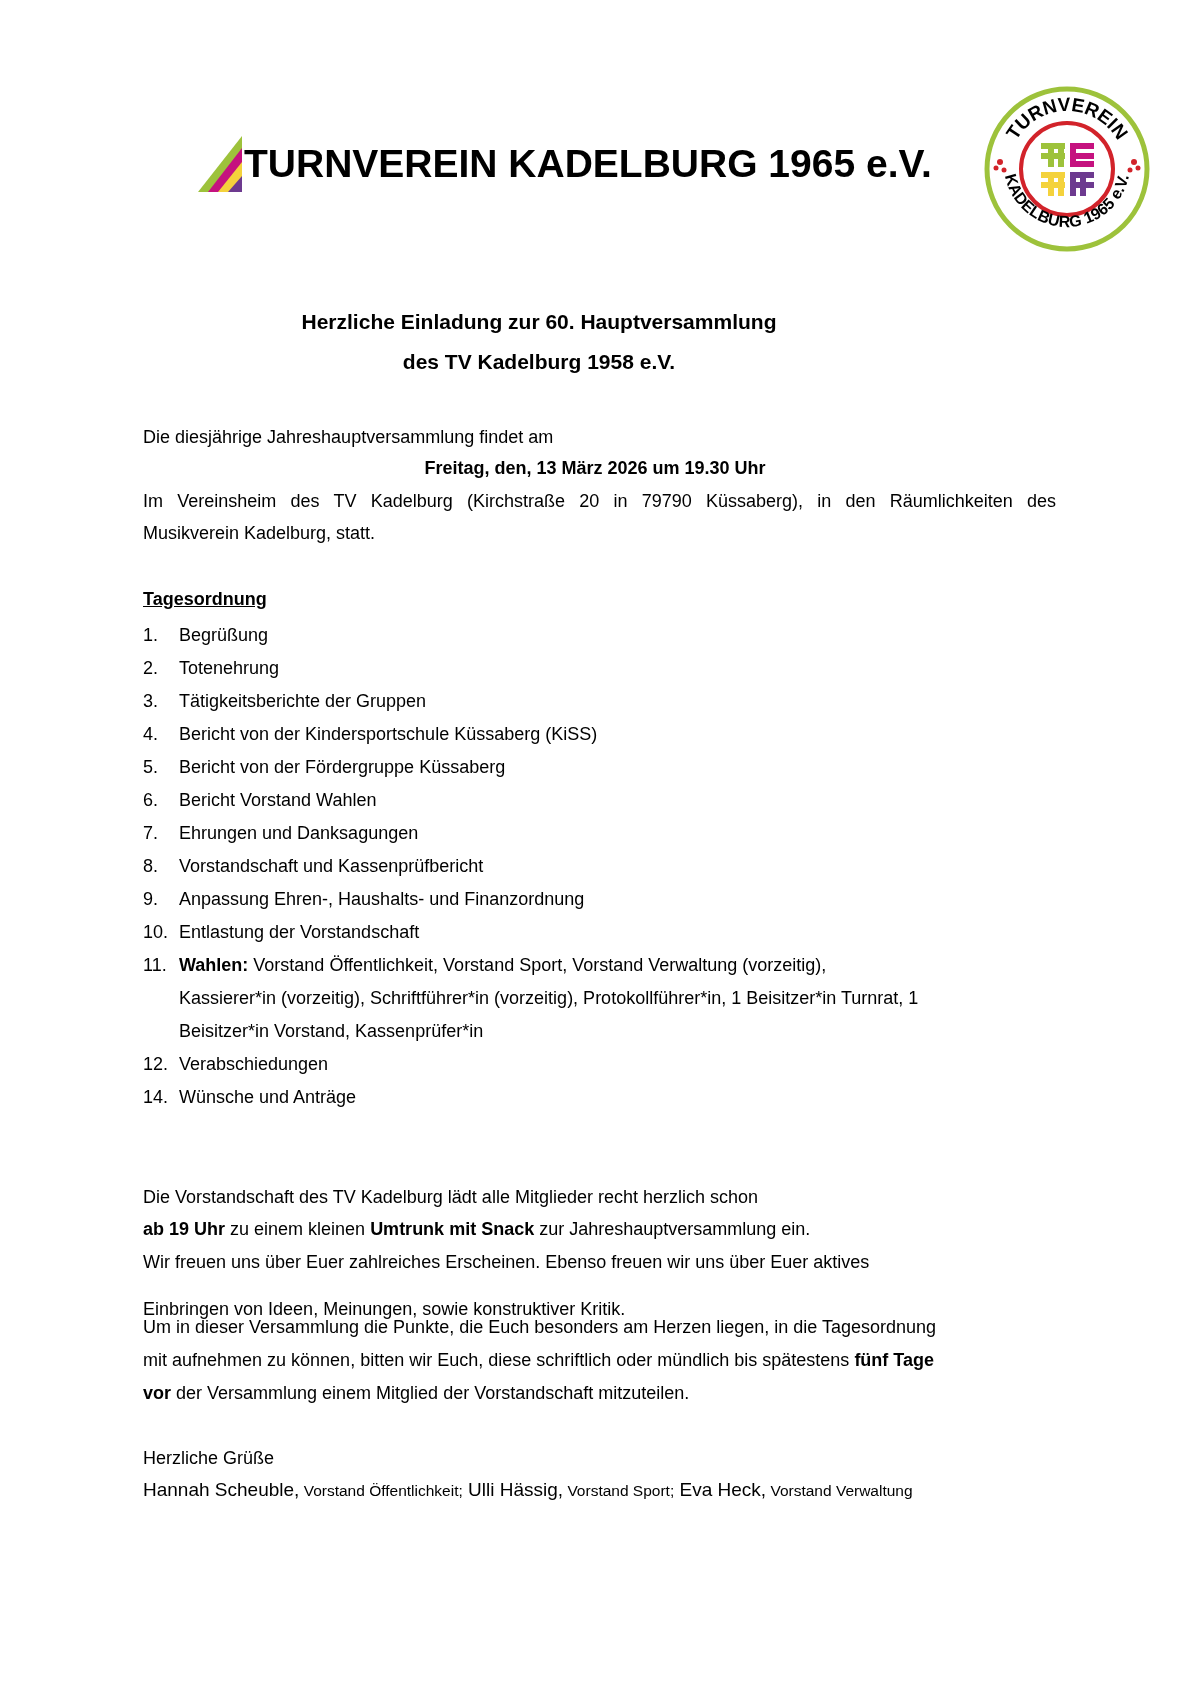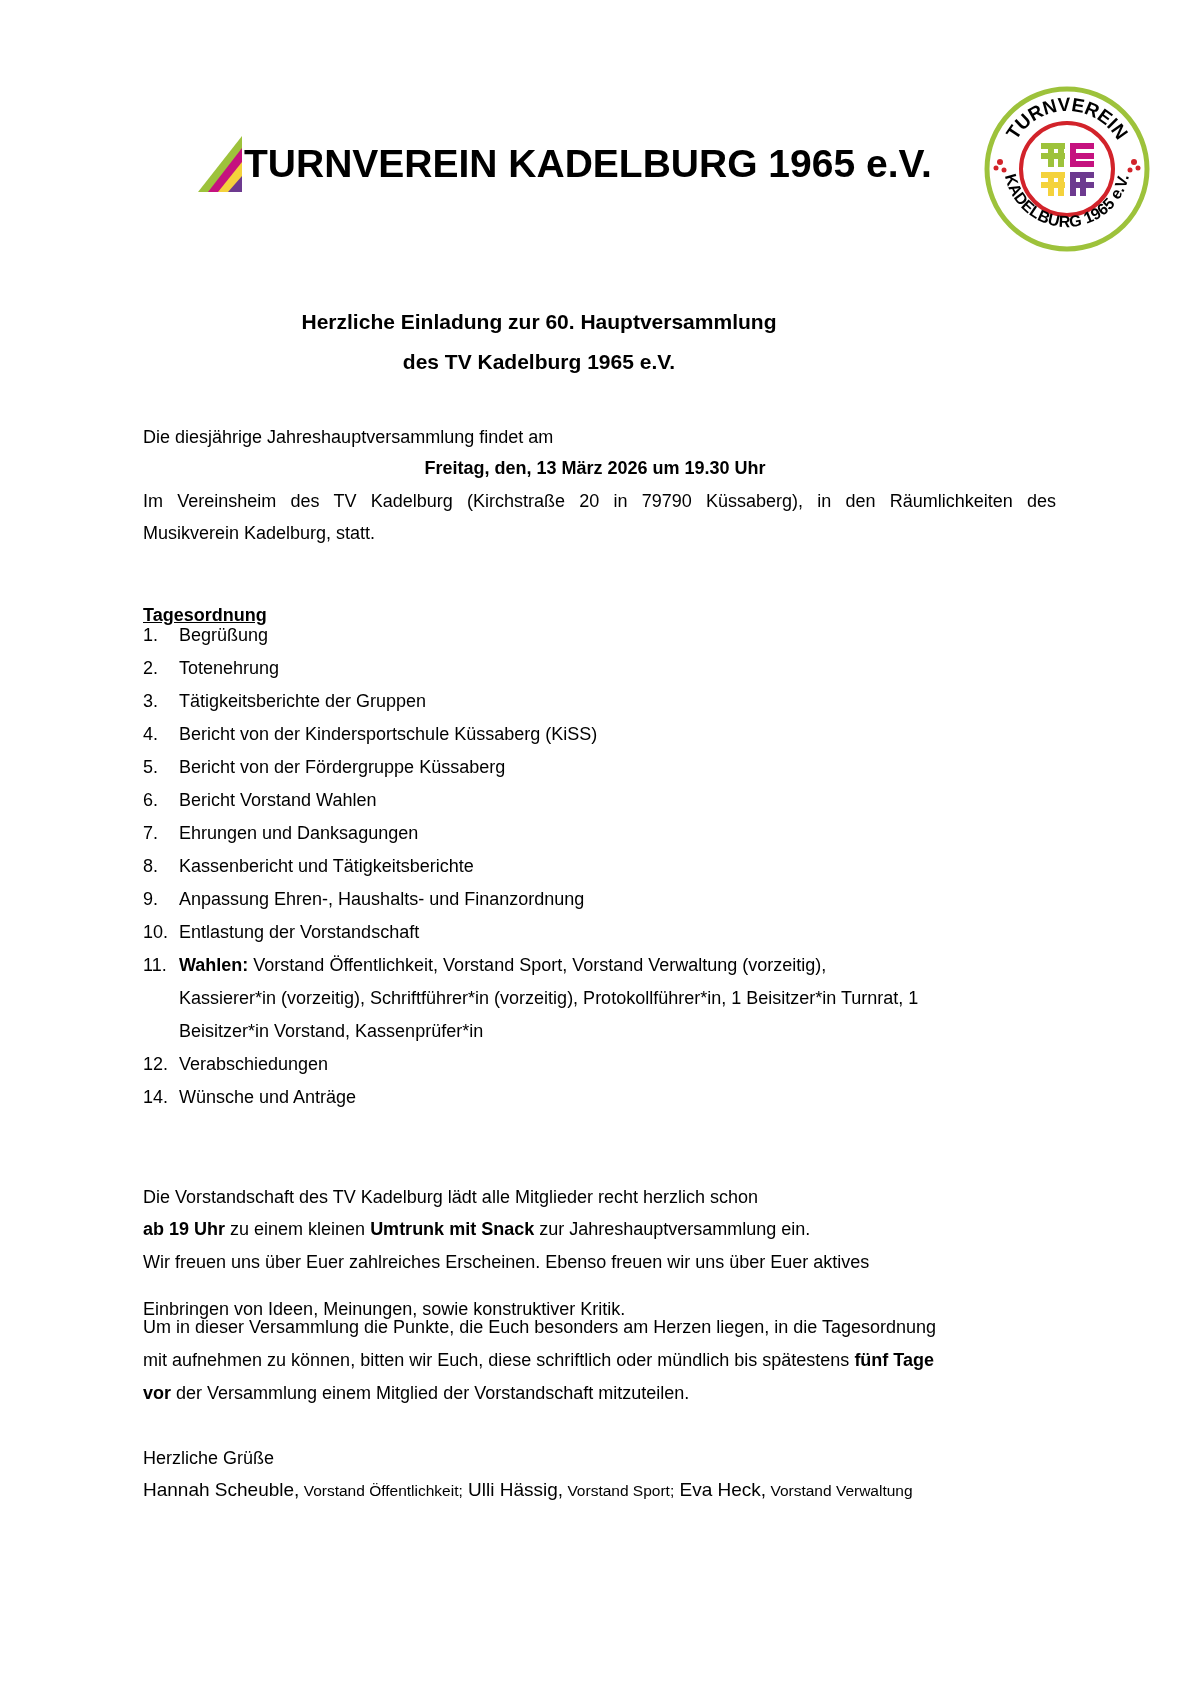--- a/index.html
+++ b/index.html
@@ -18,21 +18,21 @@
     .seal { position: absolute; left: 982px; top: 84px; width: 170px; height: 170px; }
     .heading {
       position: absolute; left: 0; width: 1078px; text-align: center;
       font-size: 21px; font-weight: bold;
     }
     .p {
       position: absolute; left: 143px; font-size: 18px; line-height: 22px; white-space: nowrap;
     }
     .justify { width: 913px; text-align: justify; text-align-last: justify; white-space: normal; }
     .center-bold { position: absolute; left: 0; width: 1190px; text-align: center; font-size: 18px; font-weight: bold; }
-    .agenda-title { font-weight: bold; text-decoration: underline; margin-top: 16px; }
+    .agenda-title { font-weight: bold; text-decoration: underline; }
     .agenda { position: absolute; left: 143px; top: 619px; margin: 0; padding: 0; list-style: none; }
     .agenda li { font-size: 18px; line-height: 33px; display: flex; }
     .agenda .num { width: 36px; flex: none; }
     .agenda .sub { display: block; }
     b { font-weight: bold; }
     .small { font-size: 15.5px; }
     .sig { font-size: 19px; }
   </style>
 </head>
 <body>
@@ -90,21 +90,21 @@
     <circle cx="18" cy="78" r="3"></circle>
       <circle cx="14" cy="84" r="2.5"></circle>
       <circle cx="22" cy="86" r="2.5"></circle>
     <circle cx="152" cy="78" r="3"></circle>
       <circle cx="156" cy="84" r="2.5"></circle>
       <circle cx="148" cy="86" r="2.5"></circle>
   </g>
 </svg>
 
 <div class="heading" style="top:310px;">Herzliche Einladung zur 60. Hauptversammlung</div>
-<div class="heading" style="top:350px;">des TV Kadelburg 1965 e.V.</div>
+<div class="heading" style="top:350px;">des TV Kadelburg 1958 e.V.</div>
 
 <div class="p" style="top:426px;">Die diesjährige Jahreshauptversammlung findet am</div>
 <div class="center-bold" style="top:458px;">Freitag, den, 13 März 2026 um 19.30 Uhr</div>
 <div class="p justify" style="top:490px;">Im Vereinsheim des TV Kadelburg (Kirchstraße 20 in 79790 Küssaberg), in den Räumlichkeiten des</div>
 <div class="p" style="top:522px;">Musikverein Kadelburg, statt.</div>
 
 <div class="p agenda-title" style="top:588px;">Tagesordnung</div>
 <ul class="agenda">
   <li>
       <span class="num">1.</span>
@@ -129,21 +129,21 @@
   <li>
       <span class="num">6.</span>
       <span>Bericht Vorstand Wahlen</span>
     </li>
   <li>
       <span class="num">7.</span>
       <span>Ehrungen und Danksagungen</span>
     </li>
   <li>
       <span class="num">8.</span>
-      <span>Kassenbericht und Tätigkeitsberichte</span>
+      <span>Vorstandschaft und Kassenprüfbericht</span>
     </li>
   <li>
       <span class="num">9.</span>
       <span>Anpassung Ehren-, Haushalts- und Finanzordnung</span>
     </li>
   <li>
       <span class="num">10.</span>
       <span>Entlastung der Vorstandschaft</span>
     </li>
   <li>

